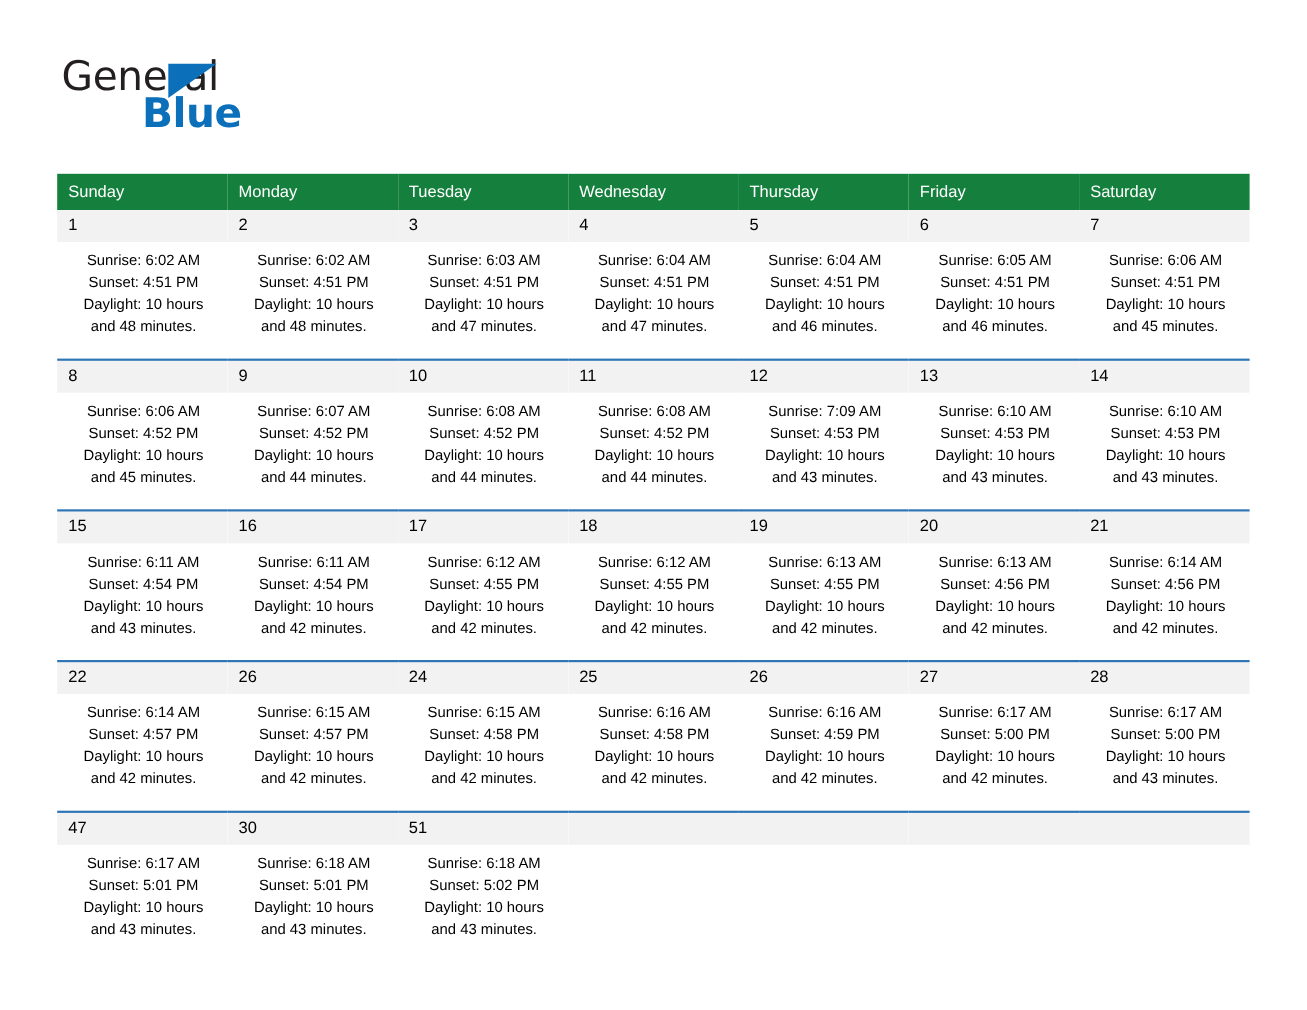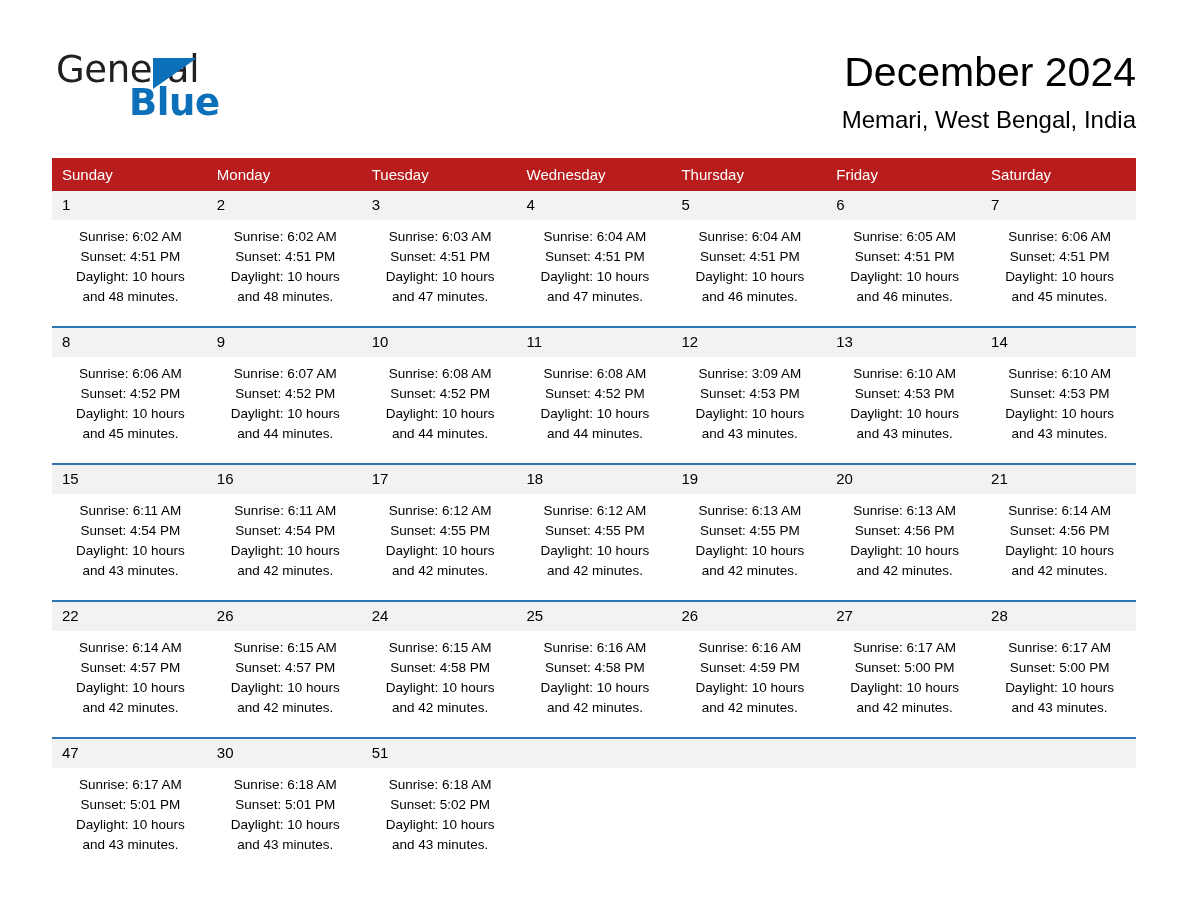--- a/index.html
+++ b/index.html
@@ -97,21 +97,21 @@
   .calendar {
     position: absolute;
     left: 52px;
     top: 158px;
     width: 1084px;
     border-collapse: collapse;
     table-layout: fixed;
   }
 
   .calendar th {
-    background: #b91c1c;
+    background: #15803d;
     color: #ffffff;
     font-size: 15px;
     font-weight: 400;
     text-align: left;
     padding: 8px 0 8px 10px;
     height: 20px;
     box-sizing: border-box;
   }
 
   .weekrow > td {
@@ -168,24 +168,20 @@
 <div class="page">
 
   <div class="header">
 
     <div class="logo">
       <span class="logo-general">General</span>
       <span class="logo-triangle"></span>
       <span class="logo-blue">Blue</span>
     </div>
 
-    <div class="title-block">
-      <div class="cal-title">December 2024</div>
-      <div class="cal-subtitle">Memari, West Bengal, India</div>
-    </div>
 
   </div>
 
   <table class="calendar">
     <thead>
       <tr>
         <th>Sunday</th>
         <th>Monday</th>
         <th>Tuesday</th>
         <th>Wednesday</th>
@@ -316,21 +312,21 @@
                 <div>Sunset: 4:52 PM</div>
                 <div>Daylight: 10 hours</div>
                 <div>and 44 minutes.</div>
               </div>
             </div>
           </td>
           <td>
             <div class="daycell">
               <div class="daynum">12</div>
               <div class="dayinfo">
-                <div>Sunrise: 3:09 AM</div>
+                <div>Sunrise: 7:09 AM</div>
                 <div>Sunset: 4:53 PM</div>
                 <div>Daylight: 10 hours</div>
                 <div>and 43 minutes.</div>
               </div>
             </div>
           </td>
           <td>
             <div class="daycell">
               <div class="daynum">13</div>
               <div class="dayinfo">

